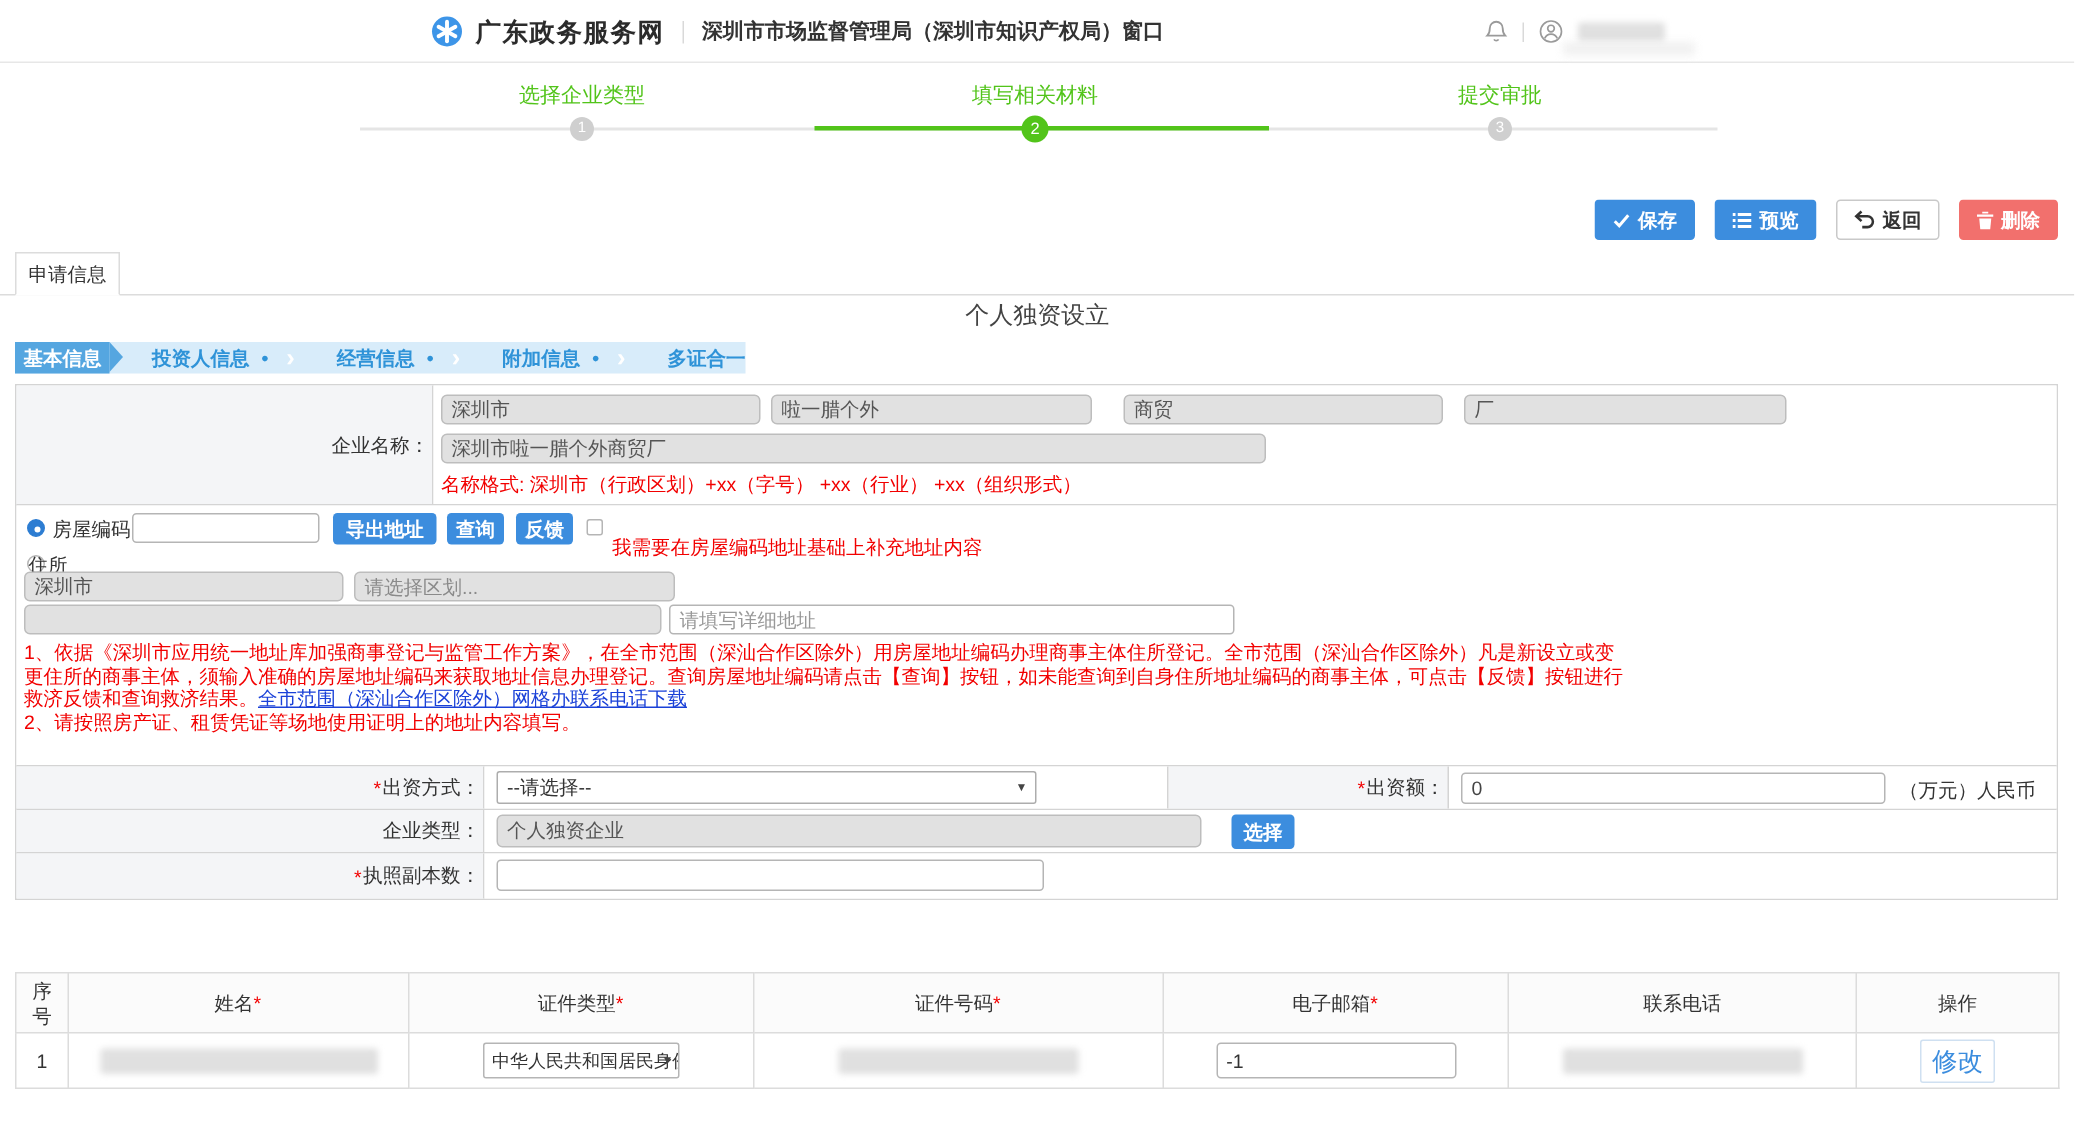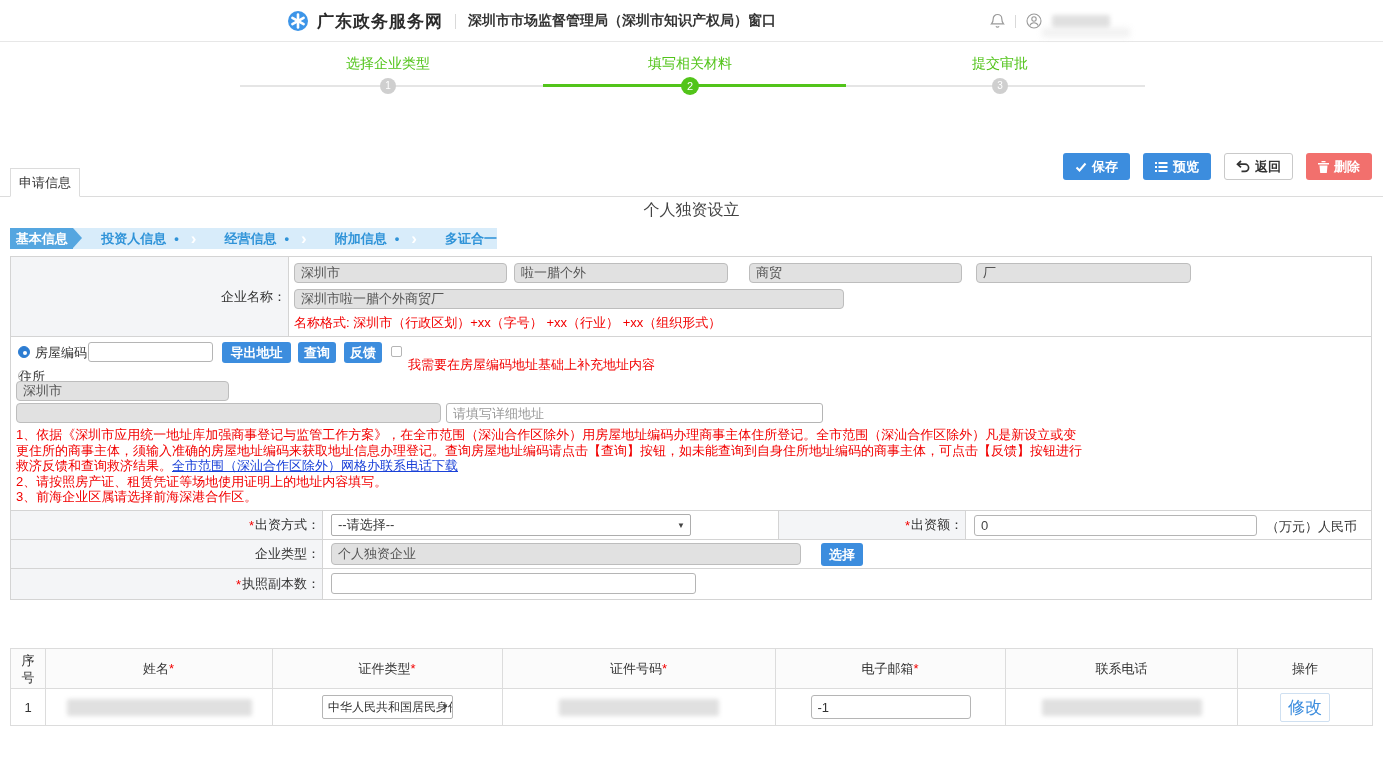--- a/index.html
+++ b/index.html
@@ -21,21 +21,21 @@
   
   .stepper { position:absolute; left:240px; top:55px; width:905px; height:46px; }
   .step-line { position:absolute; left:0; top:30px; width:905px; height:2px; background:#e5e5e5; }
   .step-line-active { position:absolute; left:303px; top:29px; width:303px; height:3px; background:#52c41a; }
   .step-label { position:absolute; top:0; transform:translateX(-50%); font-size:14px; color:#52c41a; white-space:nowrap; }
   .step-dot { position:absolute; top:23px; width:16px; height:16px; border-radius:50%; background:#cfcfcf; color:#fff; font-size:10px; line-height:16px; text-align:center; }
   .step-dot.active { width:18px; height:18px; top:22px; line-height:18px; background:#52c41a; font-size:11px; }
 
   
   .toolbar { position:absolute; top:133px; right:11px; display:flex; gap:13px; }
-  .tbtn { height:27px; display:inline-flex; align-items:center; gap:5px; padding:0 11px; border-radius:3px; font-size:13px; font-weight:bold; border:1px solid transparent; cursor:pointer;margin-top:20px; }
+  .tbtn { height:27px; display:inline-flex; align-items:center; gap:5px; padding:0 11px; border-radius:3px; font-size:13px; font-weight:bold; border:1px solid transparent; cursor:pointer; }
   .tbtn.blue { background:#3c8dde; color:#fff; }
   .tbtn.white { background:#fff; color:#333; border-color:#c9c9c9; }
   .tbtn.red { background:#f2706d; color:#fff; }
 
   
   .tabbar { position:absolute; left:0; top:168px; width:1383px; height:29px; border-bottom:1px solid #dcdcdc; }
   .tab { position:absolute; left:10px; top:0; height:29px; width:70px; background:#fff; border:1px solid #dcdcdc; border-bottom-color:#fff; display:flex; align-items:center; justify-content:center; font-size:13px; color:#333; }
   .page-title { position:absolute; left:0; top:200px; width:1383px; text-align:center; font-size:16px; color:#444; }
 
   
@@ -232,26 +232,26 @@
         <span class="flabel-sm" style="left:24px;top:7px;">房屋编码</span>
         <input class="txt abs" style="left: 77px; top: 5px; width: 125px;">
         <button class="bbtn" style="left:211px;top:5px;width:69px;">导出地址</button>
         <button class="bbtn" style="left:287px;top:5px;width:38px;">查询</button>
         <button class="bbtn" style="left:333px;top:5px;width:38px;">反馈</button>
         <span class="chk" style="left:380px;top:9px;"></span>
         <span class="flabel-sm" style="left:397px;top:19px;color:#f20000;">我需要在房屋编码地址基础上补充地址内容</span>
         <span class="radio" style="left:7px;top:33px;"></span>
         <span class="flabel-sm" style="left:8px;top:31px;">住所</span>
         <input class="txt dis abs" style="left: 5px; top: 44px; width: 213px;" disabled="" value="深圳市">
+        <input class="txt dis abs" style="left: 225px; top: 44px; width: 214px;" disabled="" placeholder="请选择区划...">
         <input class="txt dis abs" style="left: 5px; top: 66px; width: 425px;" disabled="">
         <input class="txt abs" style="left: 435px; top: 66px; width: 377px;" placeholder="请填写详细地址">
         <div class="notes">
           <span>1、依据《深圳市应用统一地址库加强商事登记与监管工作方案》，在全市范围（深汕合作区除外）用房屋地址编码办理商事主体住所登记。全市范围（深汕合作区除外）凡是新设立或变更住所的商事主体，须输入准确的房屋地址编码来获取地址信息办理登记。查询房屋地址编码请点击【查询】按钮，如未能查询到自身住所地址编码的商事主体，可点击【反馈】按钮进行救济反馈和查询救济结果。</span><span class="note-link">全市范围（深汕合作区除外）网格办联系电话下载</span>
           <div>2、请按照房产证、租赁凭证等场地使用证明上的地址内容填写。</div>
-          <div>3、前海企业区属请选择前海深港合作区。</div>
         </div>
       </div>
     </div>
 
     <div class="frow" style="height:29px;">
       <div class="flabel w-b">
         <span class="req">*</span>
           <span>出资方式：</span>
       </div>
       <div class="fcontent" style="flex:none;width:456px;border-right:1px solid #d4d4d4;">

